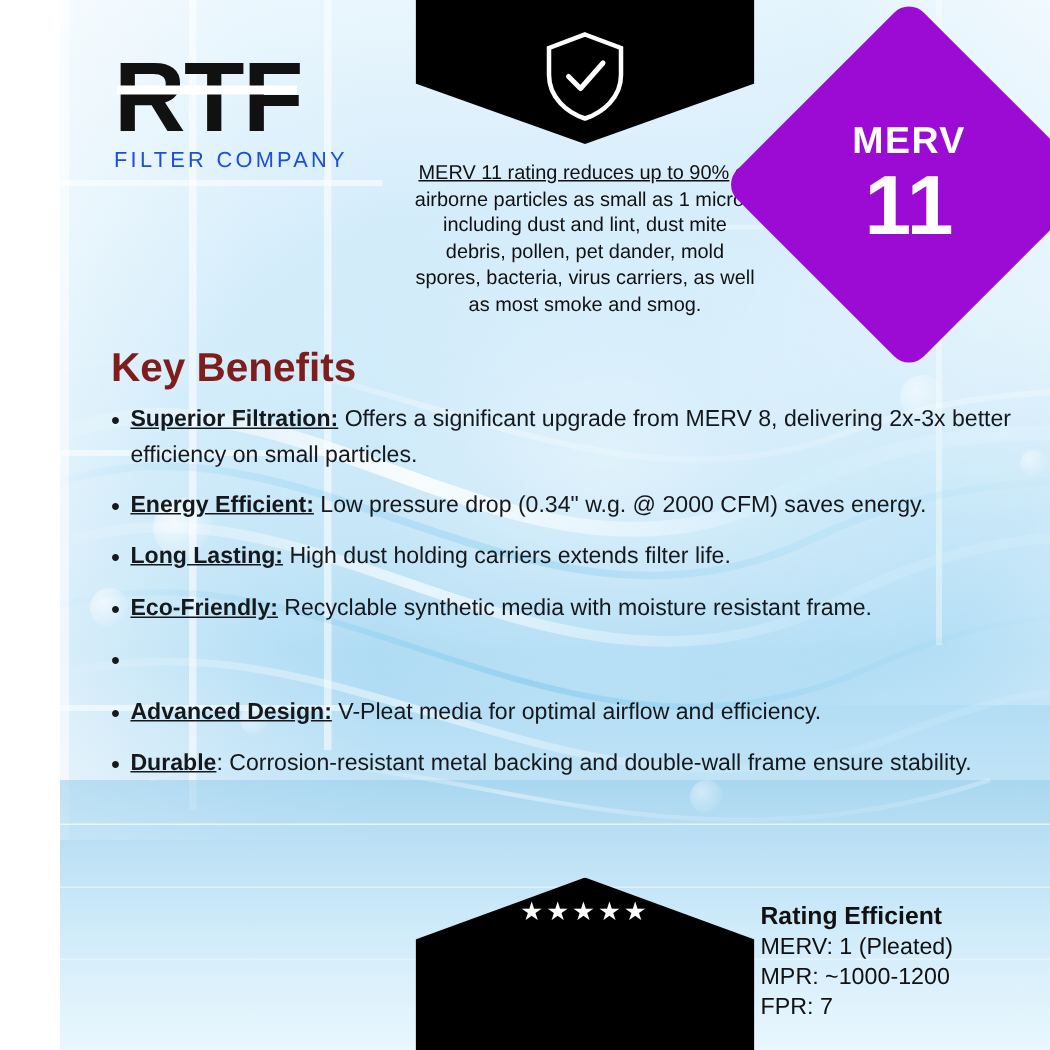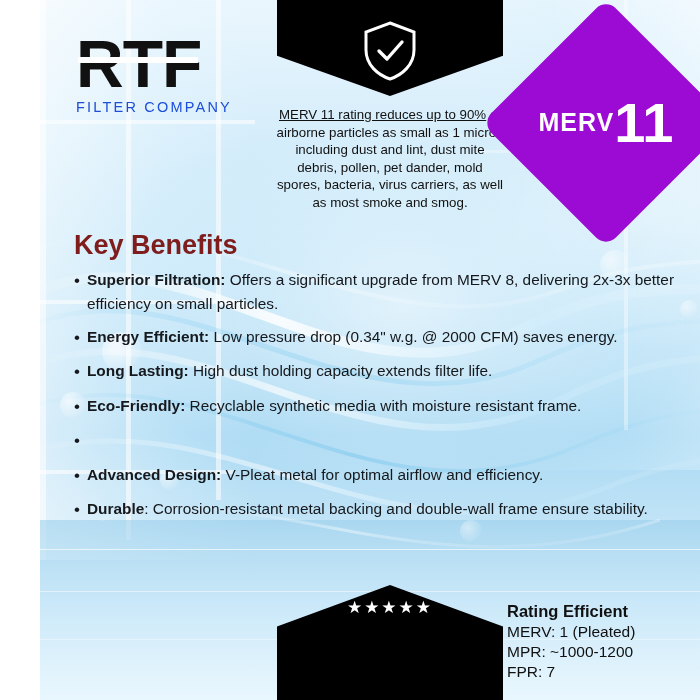--- a/index.html
+++ b/index.html
@@ -169,20 +169,21 @@
     transform: rotate(45deg);
     border-radius: 14px;
   }
   .merv-text {
     position: absolute;
     left: 478px;
     top: 35px;
     width: 176px;
     height: 176px;
     display: flex;
+    flex-direction: column;
     align-items: center;
     justify-content: center;
     color: #fff;
     text-align: center;
   }
   .merv-label {
     font-size: 25px;
     font-weight: bold;
     letter-spacing: 1px;
     line-height: 1;
@@ -218,20 +219,21 @@
     margin-bottom: 9px;
   }
   .benefit .dot {
     flex: 0 0 auto;
     margin-right: 7px;
     line-height: 1.5;
     font-size: 17px;
   }
   .benefit b {
     font-weight: bold;
+    text-decoration: underline;
   }
 
   
   .rating {
     position: absolute;
     right: 18px;
     bottom: 18px;
     width: 215px;
     text-align: left;
     color: #111;
@@ -339,32 +341,32 @@
     <div class="benefit">
       <span class="dot">•</span>
       <span><b>Superior Filtration:</b><span> Offers a significant upgrade from MERV 8, delivering 2x-3x better efficiency on small particles.</span></span>
     </div>
     <div class="benefit">
       <span class="dot">•</span>
       <span><b>Energy Efficient:</b><span> Low pressure drop (0.34" w.g. @ 2000 CFM) saves energy.</span></span>
     </div>
     <div class="benefit">
       <span class="dot">•</span>
-      <span><b>Long Lasting:</b><span> High dust holding capacity extends filter life.</span></span>
+      <span><b>Long Lasting:</b><span> High dust holding carriers extends filter life.</span></span>
     </div>
     <div class="benefit">
       <span class="dot">•</span>
       <span><b>Eco-Friendly:</b><span> Recyclable synthetic media with moisture resistant frame.</span></span>
     </div>
     <div class="benefit">
       <span class="dot">•</span>
     </div>
     <div class="benefit">
       <span class="dot">•</span>
-      <span><b>Advanced Design:</b><span> V-Pleat metal for optimal airflow and efficiency.</span></span>
+      <span><b>Advanced Design:</b><span> V-Pleat media for optimal airflow and efficiency.</span></span>
     </div>
     <div class="benefit">
       <span class="dot">•</span>
       <span><b>Durable</b><span>: Corrosion-resistant metal backing and double-wall frame ensure stability.</span></span>
     </div>
   </div>
 
   <div class="bottom-banner"></div>
   <div class="stars">★★★★★</div>
 

